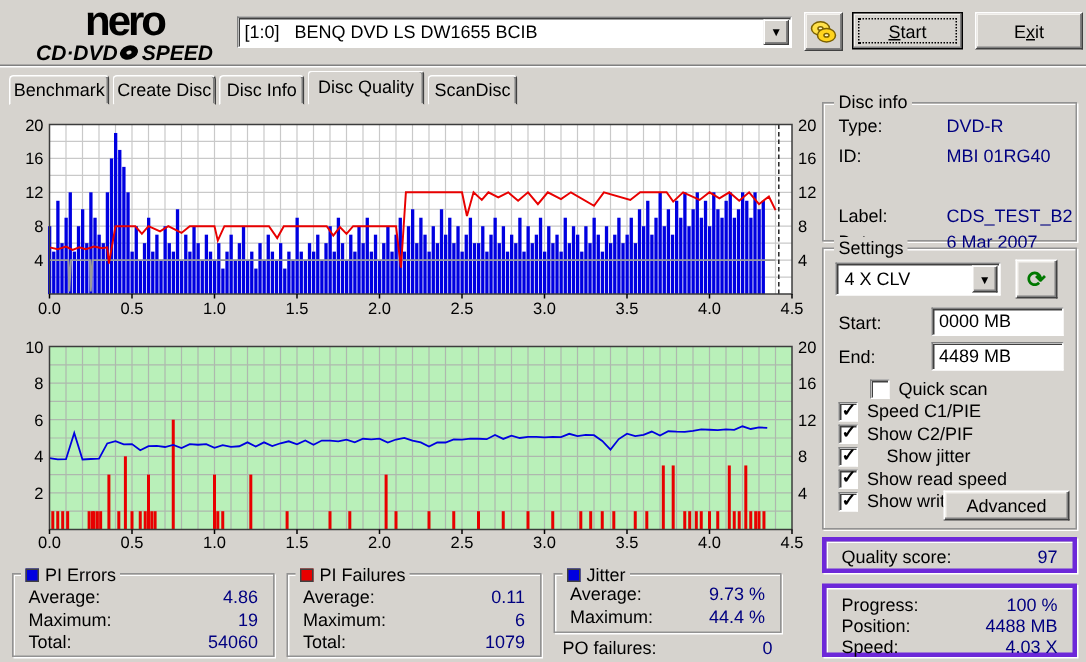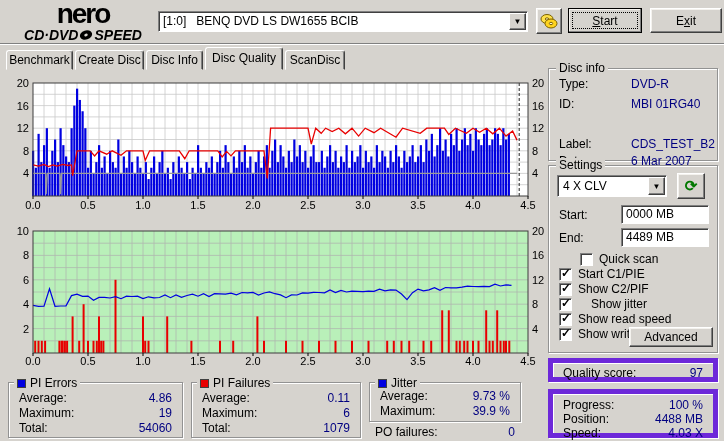--- a/index.html
+++ b/index.html
@@ -13,21 +13,21 @@
          display:flex; align-items:center; justify-content:center; font-size:12px; }
   .default-btn { border:1.5px solid #000; }
   .focus-inner { outline:1px dotted #000; outline-offset:-4px; width:100%; height:100%;
                  display:flex; align-items:center; justify-content:center; }
   .sunken { background:#fff; border:1px solid; border-color:#808080 #fff #fff #808080;
             box-shadow:inset 1px 1px 0 #404040; }
   .groupbox { position:absolute; border:1px solid #929292;
               box-shadow:inset 1px 1px 0 #fff, 1px 1px 0 #fff; }
   .grouptitle { position:absolute; top:-8px; left:7px; background:#d6d3ce; padding:0 3px;
                 font-size:12px; white-space:nowrap; }
-  .etched { position:absolute; border:5px solid #6d28d9;
+  .etched { position:absolute; border:3px solid #6d28d9;
             box-shadow:inset 1px 1px 0 #fff, 1px 1px 0 #fff; }
   .ul { text-decoration:underline; }
   .navy { color:#000080; }
   .row-label { position:absolute; left:10px; white-space:nowrap; }
   .row-value { position:absolute; right:10px; text-align:right; white-space:nowrap; }
 
   
   #logo { position:absolute; left:8px; top:1px; width:150px; height:42px; }
   #logo .l1 { font-size:28px; font-weight:bold; letter-spacing:-2px; line-height:26px; text-align:center; }
   #logo .l2 { font-size:14px; font-weight:bold; font-style:italic; letter-spacing:0px;
@@ -581,21 +581,21 @@
     <div class="stat-title">
       <span class="sq" id="sq-jit" style="background: rgb(0, 0, 224);"></span>
       <span>Jitter</span>
     </div>
     <div class="stat-row" style="top:6px;">
         <span class="row-label">Average:</span>
         <span class="row-value navy">9.73 %</span>
       </div>
     <div class="stat-row" style="top:21px;">
         <span class="row-label">Maximum:</span>
-        <span class="row-value navy">39.9 %</span>
+        <span class="row-value navy">44.4 %</span>
       </div>
   </div>
   <div style="position:absolute;left:375px;top:425px;width:140px;height:14px;">
     <span style="position:absolute;left:0;">PO failures:</span>
     <span class="navy" style="position:absolute;right:0;">0</span>
   </div>
 
   <div class="groupbox" style="left:548px;top:68px;width:170px;height:93px;">
     <span class="grouptitle">Disc info</span>
     <div style="position:absolute;top:8px;left:0;width:100%;height:15px;">
@@ -631,21 +631,21 @@
     <div class="field sunken" style="left:72px;top:39px;width:88px;"><span>0000 MB</span></div>
     <span style="position:absolute;left:10px;top:65px;">End:</span>
     <div class="field sunken" style="left:72px;top:62px;width:88px;"><span>4489 MB</span></div>
 
     <div class="cbrow" style="top:86px;padding-left:21px;">
         <span class="cb"></span>
         <span>Quick scan</span>
       </div>
     <div class="cbrow" style="top:101px;">
         <span class="cb checked"></span>
-        <span>Start C1/PIE</span>
+        <span>Speed C1/PIE</span>
       </div>
     <div class="cbrow" style="top:116px;">
         <span class="cb checked"></span>
         <span>Show C2/PIF</span>
       </div>
     <div class="cbrow" style="top:131px;gap:19px;">
         <span class="cb checked"></span>
         <span>Show jitter</span>
       </div>
     <div class="cbrow" style="top:146px;">

